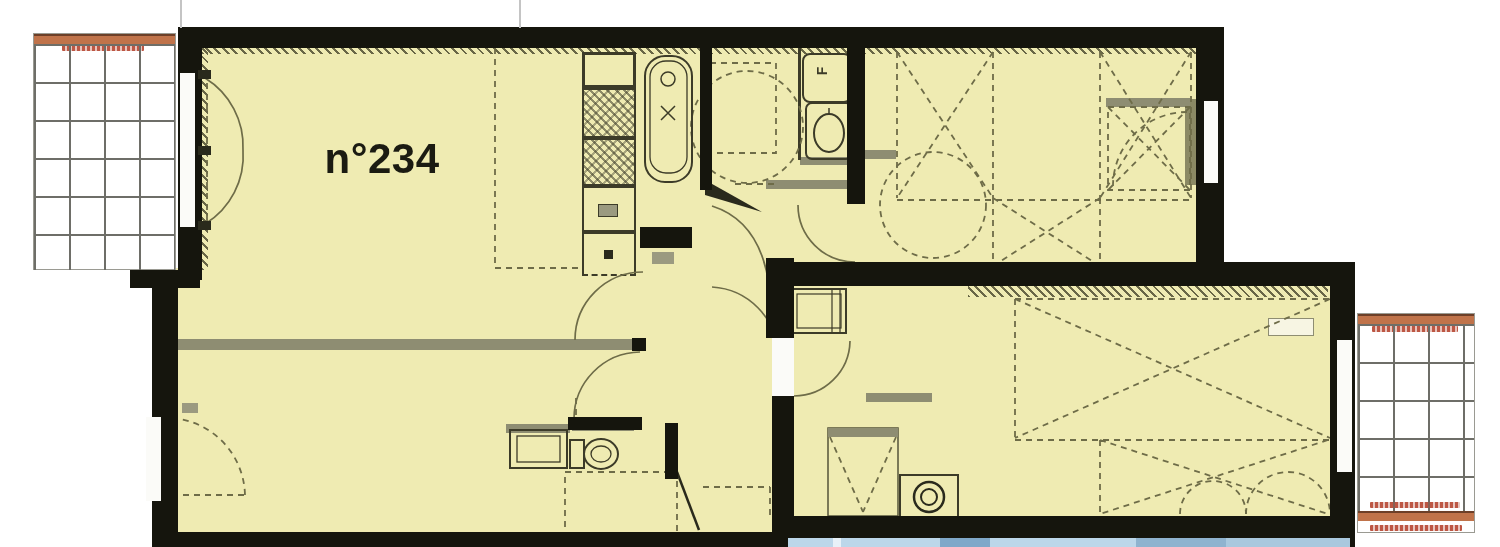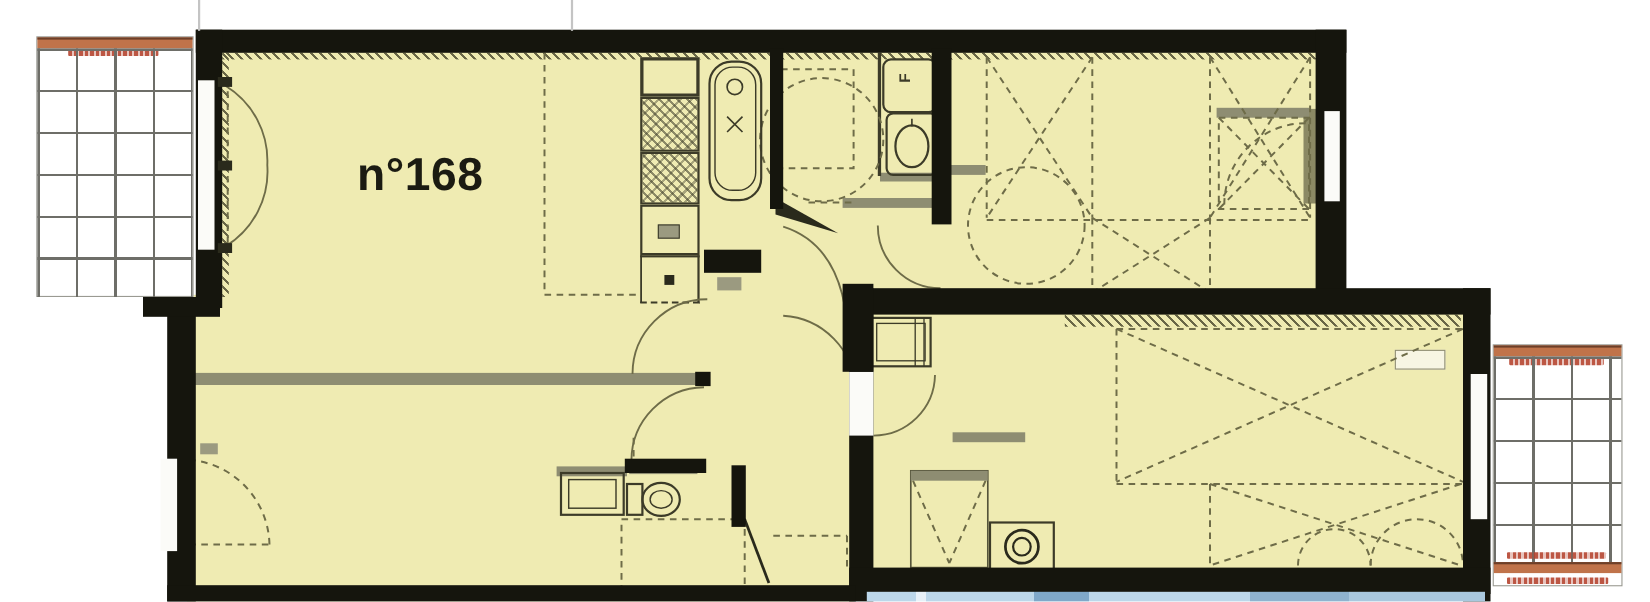--- a/index.html
+++ b/index.html
@@ -200,16 +200,16 @@
     <div class="orangebar" style="top:197px;"></div>
     <div class="redsmudge" style="left:12px;top:211px;width:92px;"></div>
   </div>
 
   <div class="abs bluestrip" style="left:788px;top:538px;width:562px;height:9px;"></div>
 
   <div class="abs tick" style="left:180px;top:0;width:2px;height:28px;"></div>
   <div class="abs tick" style="left:519px;top:0;width:2px;height:28px;"></div>
 
   <div class="abs unit-label" style="left:262px;top:134px;width:240px;">
-    <div>n°168</div>
+    <div>n°234</div>
   </div>
 
 </div>
 
 </body></html>

